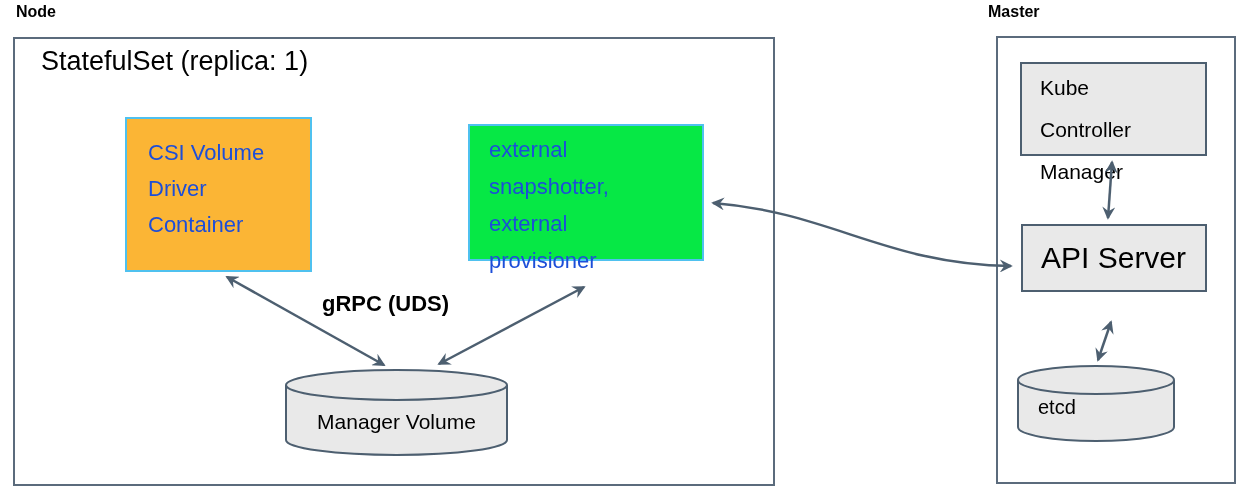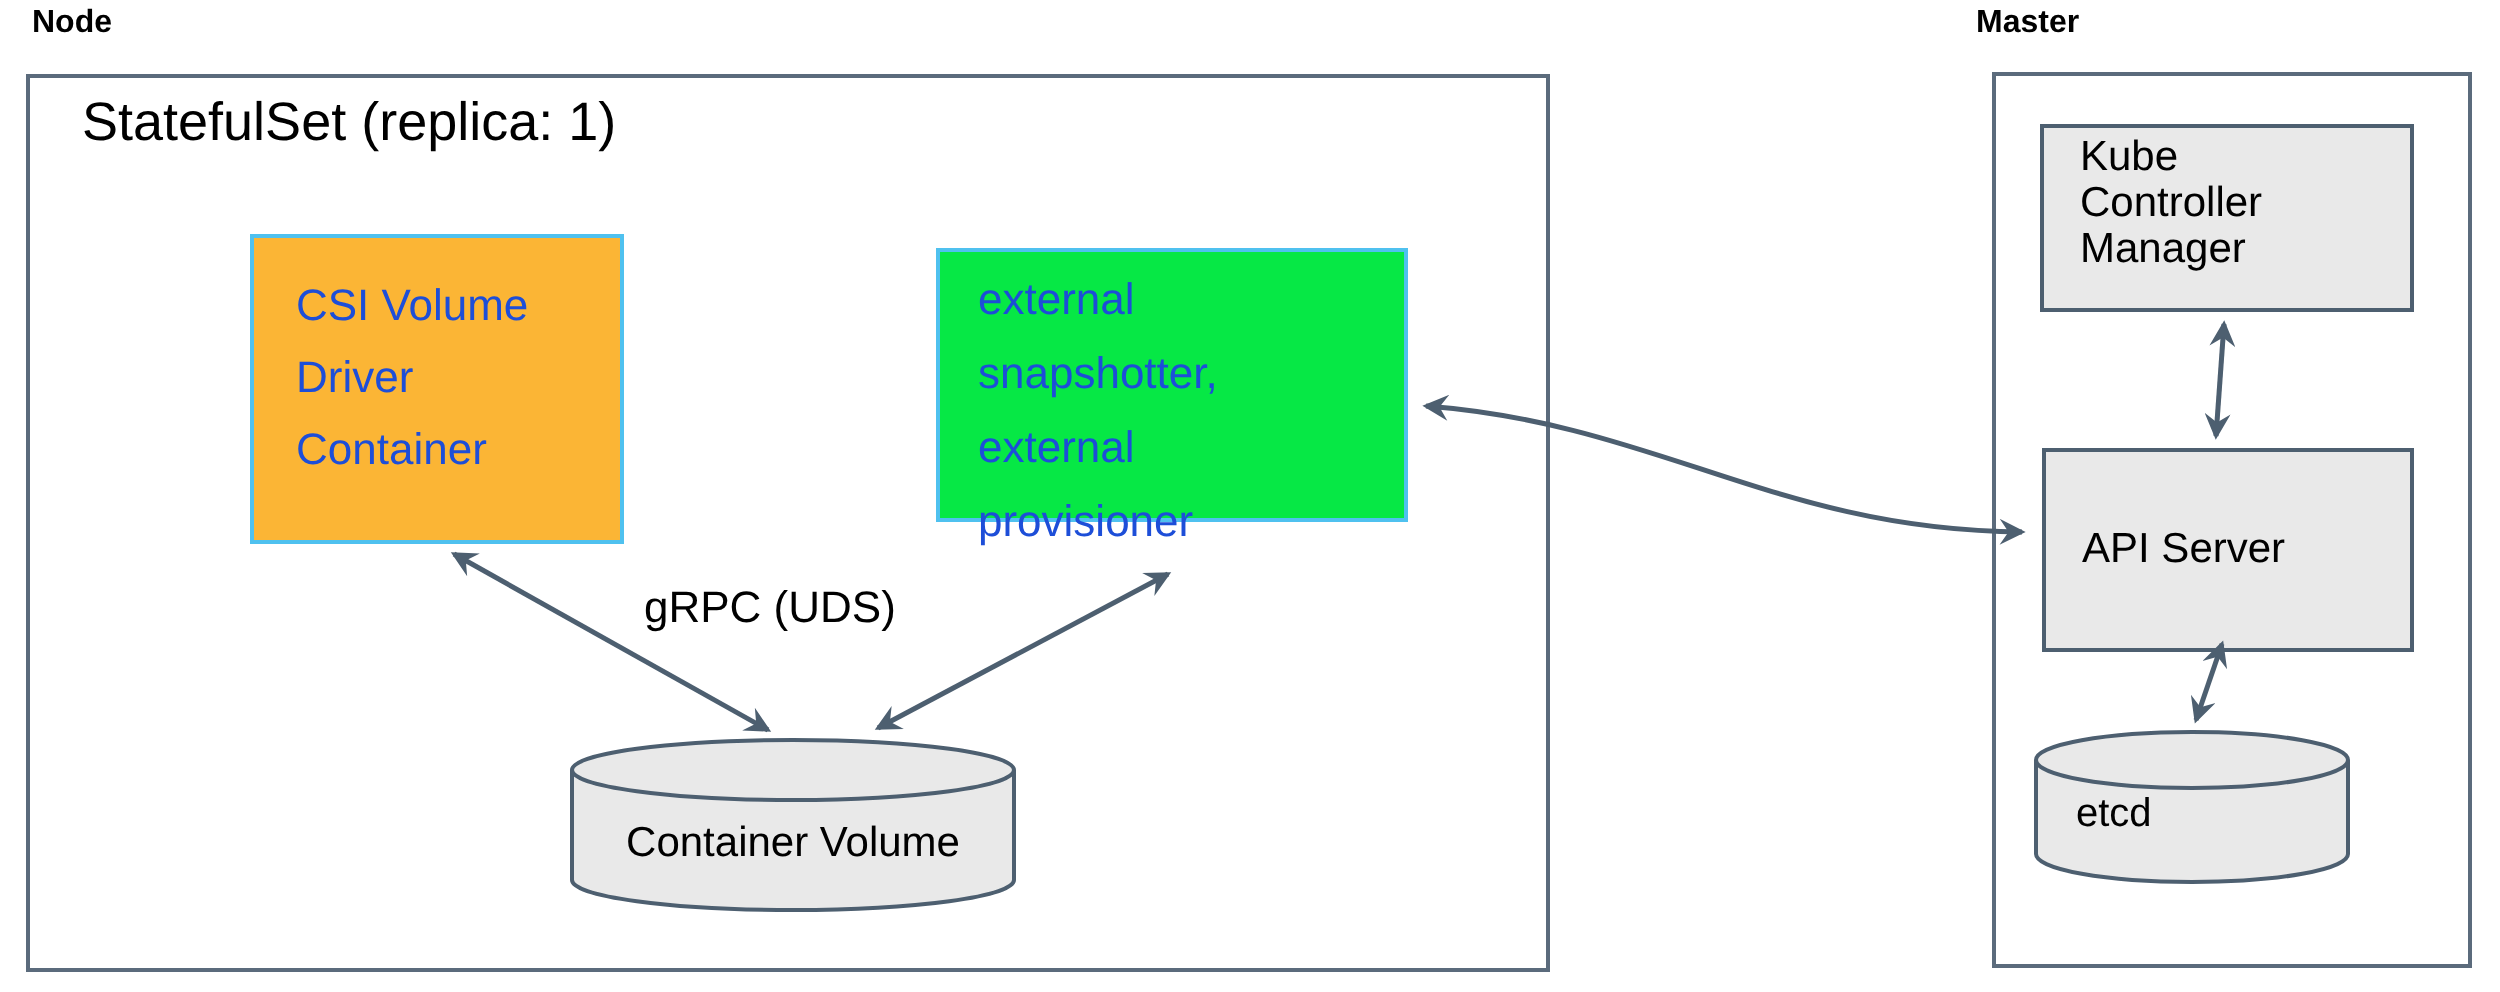--- a/index.html
+++ b/index.html
@@ -53,38 +53,38 @@
   }
   .sidecar-box {
     left: 468px; top: 124px; width: 236px; height: 137px;
     background: var(--green);
     padding: 5px 0 0 19px;
     line-height: 37px;
   }
   .grpc-label {
     left: 322px; top: 291px;
     font-size: 22px;
-    font-weight: normal;
+    font-weight: bold;
     color: #000;
   }
   .inner-gray-box {
     border: 2px solid var(--slate);
     background: var(--gray-fill);
     white-space: pre-line;
     color: #000;
   }
   .kcm-box {
     left: 1020px; top: 62px; width: 187px; height: 94px;
     font-size: 21px;
-    line-height: 23px;
+    line-height: 42px;
     padding: 3px 0 0 18px;
   }
   .api-box {
-    left: 1021px; top: 224px; width: 186px; height: 102px;
-    font-size: 21px;
+    left: 1021px; top: 224px; width: 186px; height: 68px;
+    font-size: 30px;
     display: flex;
     align-items: center;
     padding-left: 18px;
   }
   .cyl-label {
     color: #000;
     text-align: center;
   }
   .emptydir-label {
     left: 286px; top: 410px; width: 221px;
@@ -157,17 +157,17 @@
 
     <path class="arrow" d="M584,287 L439,364" marker-start="url(#ah)" marker-end="url(#ah)"></path>
 
     <path class="arrow" d="M713,203 C830,212 888,265 1011,266" marker-start="url(#ah)" marker-end="url(#ah)"></path>
 
     <path class="arrow" d="M1112,162 L1108,218" marker-start="url(#ah)" marker-end="url(#ah)"></path>
 
     <path class="arrow" d="M1111,322 L1098,360" marker-start="url(#ah)" marker-end="url(#ah)"></path>
   </svg>
 
-  <div class="abs cyl-label emptydir-label">Container Volume</div>
+  <div class="abs cyl-label emptydir-label">Manager Volume</div>
 
   <div class="abs cyl-label etcd-label">etcd</div>
 
 </div>
 
 </body></html>

